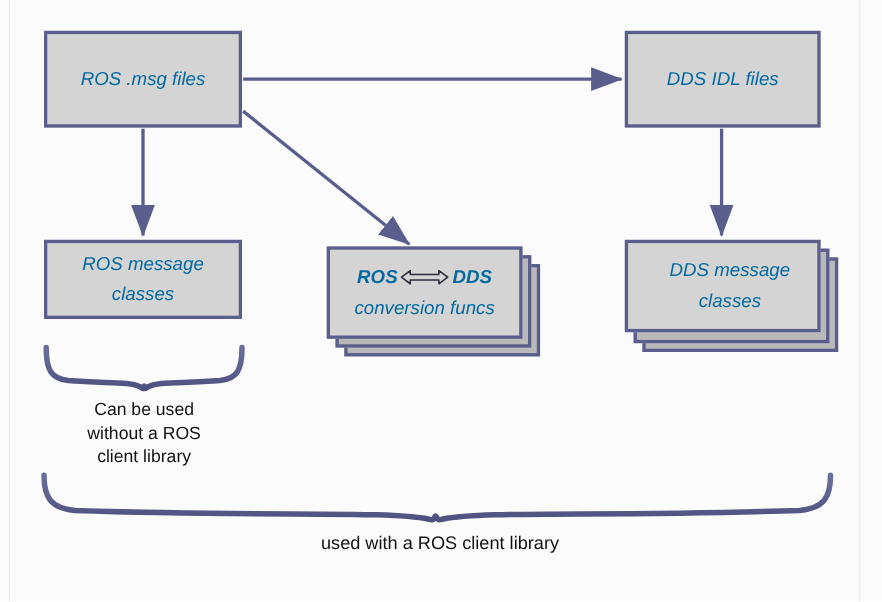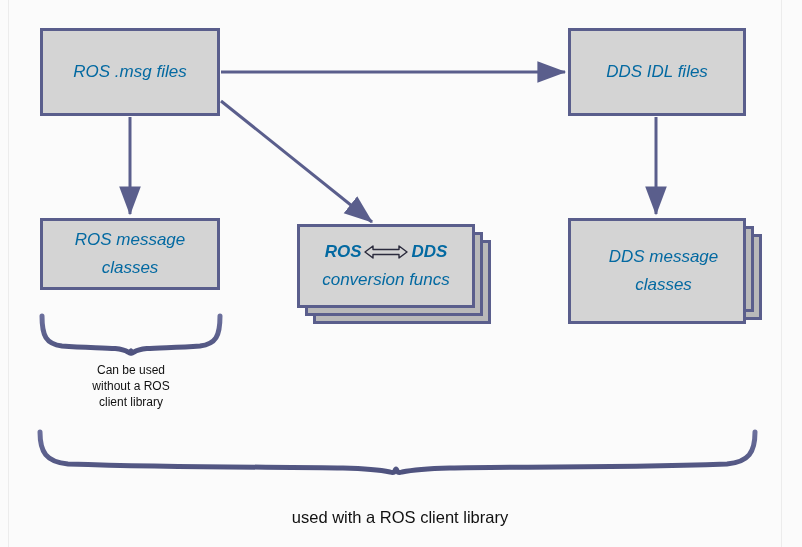--- a/index.html
+++ b/index.html
@@ -63,21 +63,21 @@
   .stack-sheet.s2 { z-index: 2; }
 
   #box-ros-msg          { left: 40px;  top: 28px;  width: 180px; height: 88px; }
   #box-dds-idl          { left: 568px; top: 28px;  width: 178px; height: 88px; }
   #box-ros-msg-classes  { left: 40px;  top: 218px; width: 180px; height: 72px; }
 
   #box-conv             { left: 297px; top: 224px; width: 178px; height: 84px; }
   #conv-sheet-1         { left: 313px; top: 240px; width: 178px; height: 84px; }
   #conv-sheet-2         { left: 305px; top: 232px; width: 178px; height: 84px; }
 
-  #box-dds-msg-classes  { left: 568px; top: 218px; width: 178px; height: 106px; padding-left: 13px; }
+  #box-dds-msg-classes  { left: 568px; top: 218px; width: 178px; height: 84px; padding-left: 13px; }
   #dds-sheet-1          { left: 584px; top: 234px; width: 178px; height: 86px; }
   #dds-sheet-2          { left: 576px; top: 226px; width: 178px; height: 86px; }
 
   .conv-inner {
     display: flex;
     flex-direction: column;
     align-items: center;
     justify-content: center;
     gap: 6px;
     width: 100%;
@@ -89,28 +89,28 @@
     gap: 2px;
     white-space: nowrap;
     font-weight: bold;
   }
   .dbl-arrow { display: inline-block; width: 46px; height: 20px; }
 
   
   .anno {
     position: absolute;
     text-align: center;
-    font-size: 12px;
+    font-size: 16px;
     color: #111111;
     line-height: 1.35;
     z-index: 4;
     font-style: normal;
   }
   #anno-left   { left: 40px; top: 362px; width: 182px; }
-  #anno-bottom { left: 120px; top: 506px; width: 560px; font-size: 16.5px; }
+  #anno-bottom { left: 120px; top: 483px; width: 560px; font-size: 16.5px; }
 </style>
 </head>
 <body>
 
 <div id="canvas">
 
   <div class="frame-line left"></div>
   <div class="frame-line right"></div>
 
   <svg class="svg-layer" viewBox="0 0 802 547">

